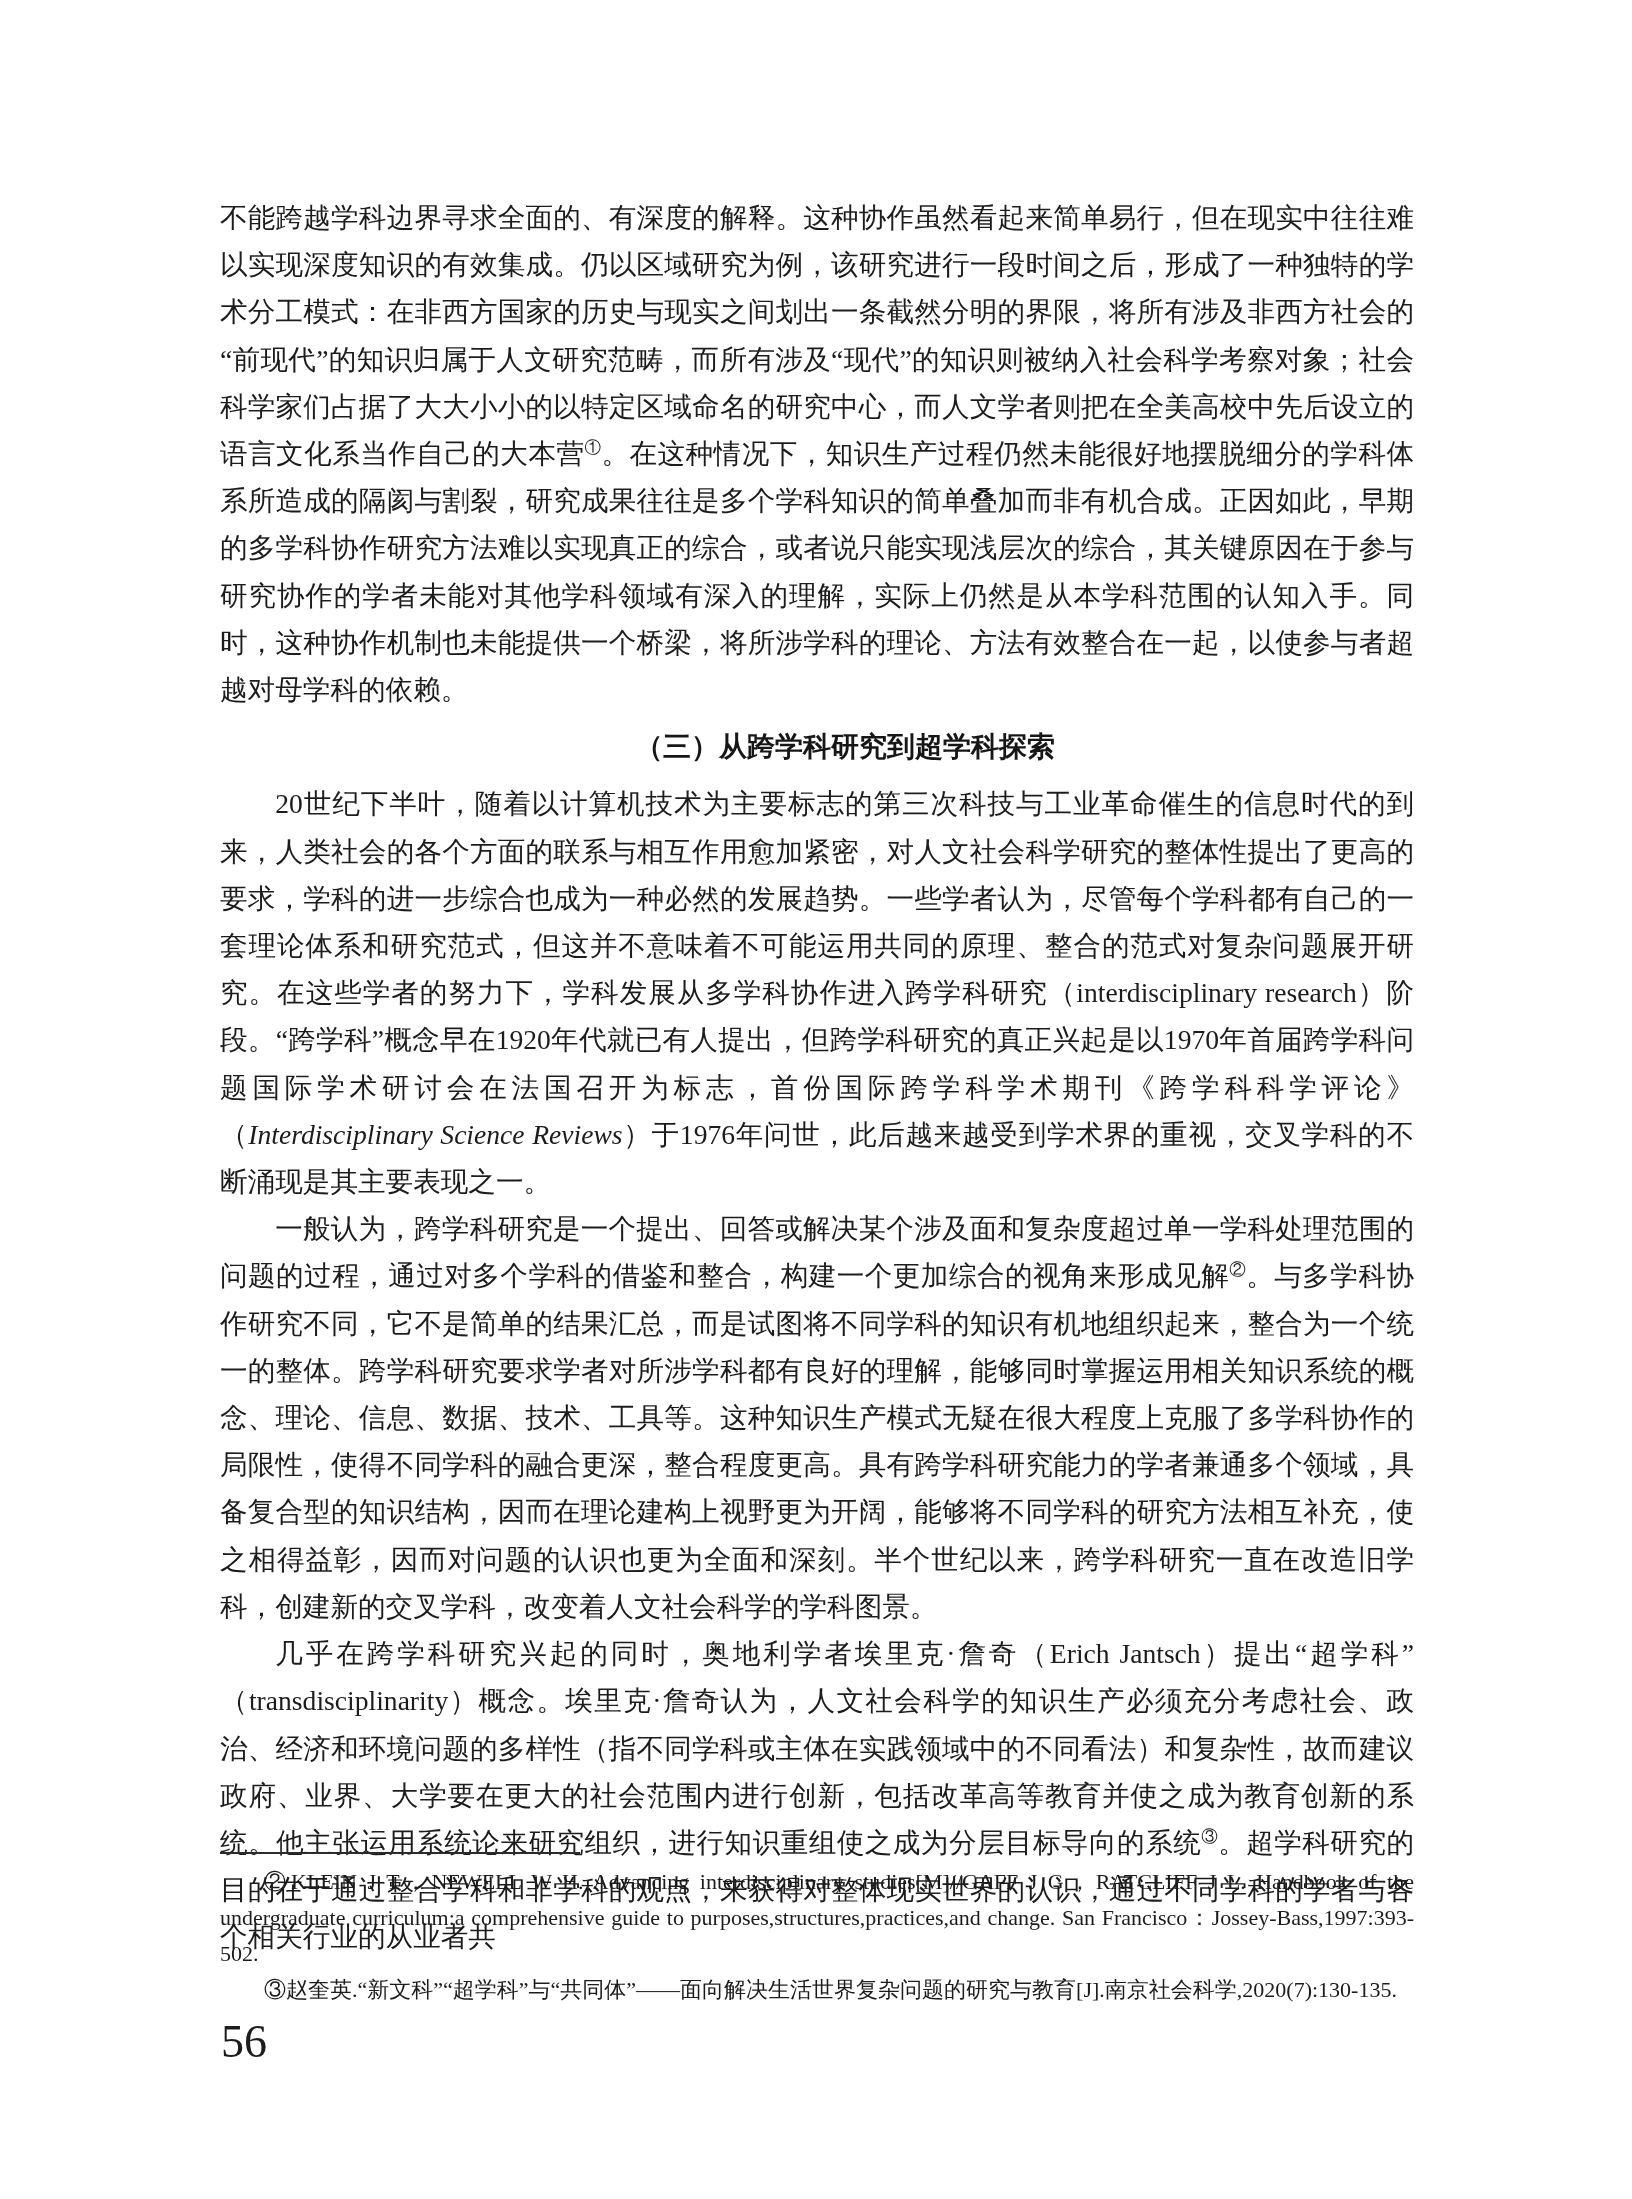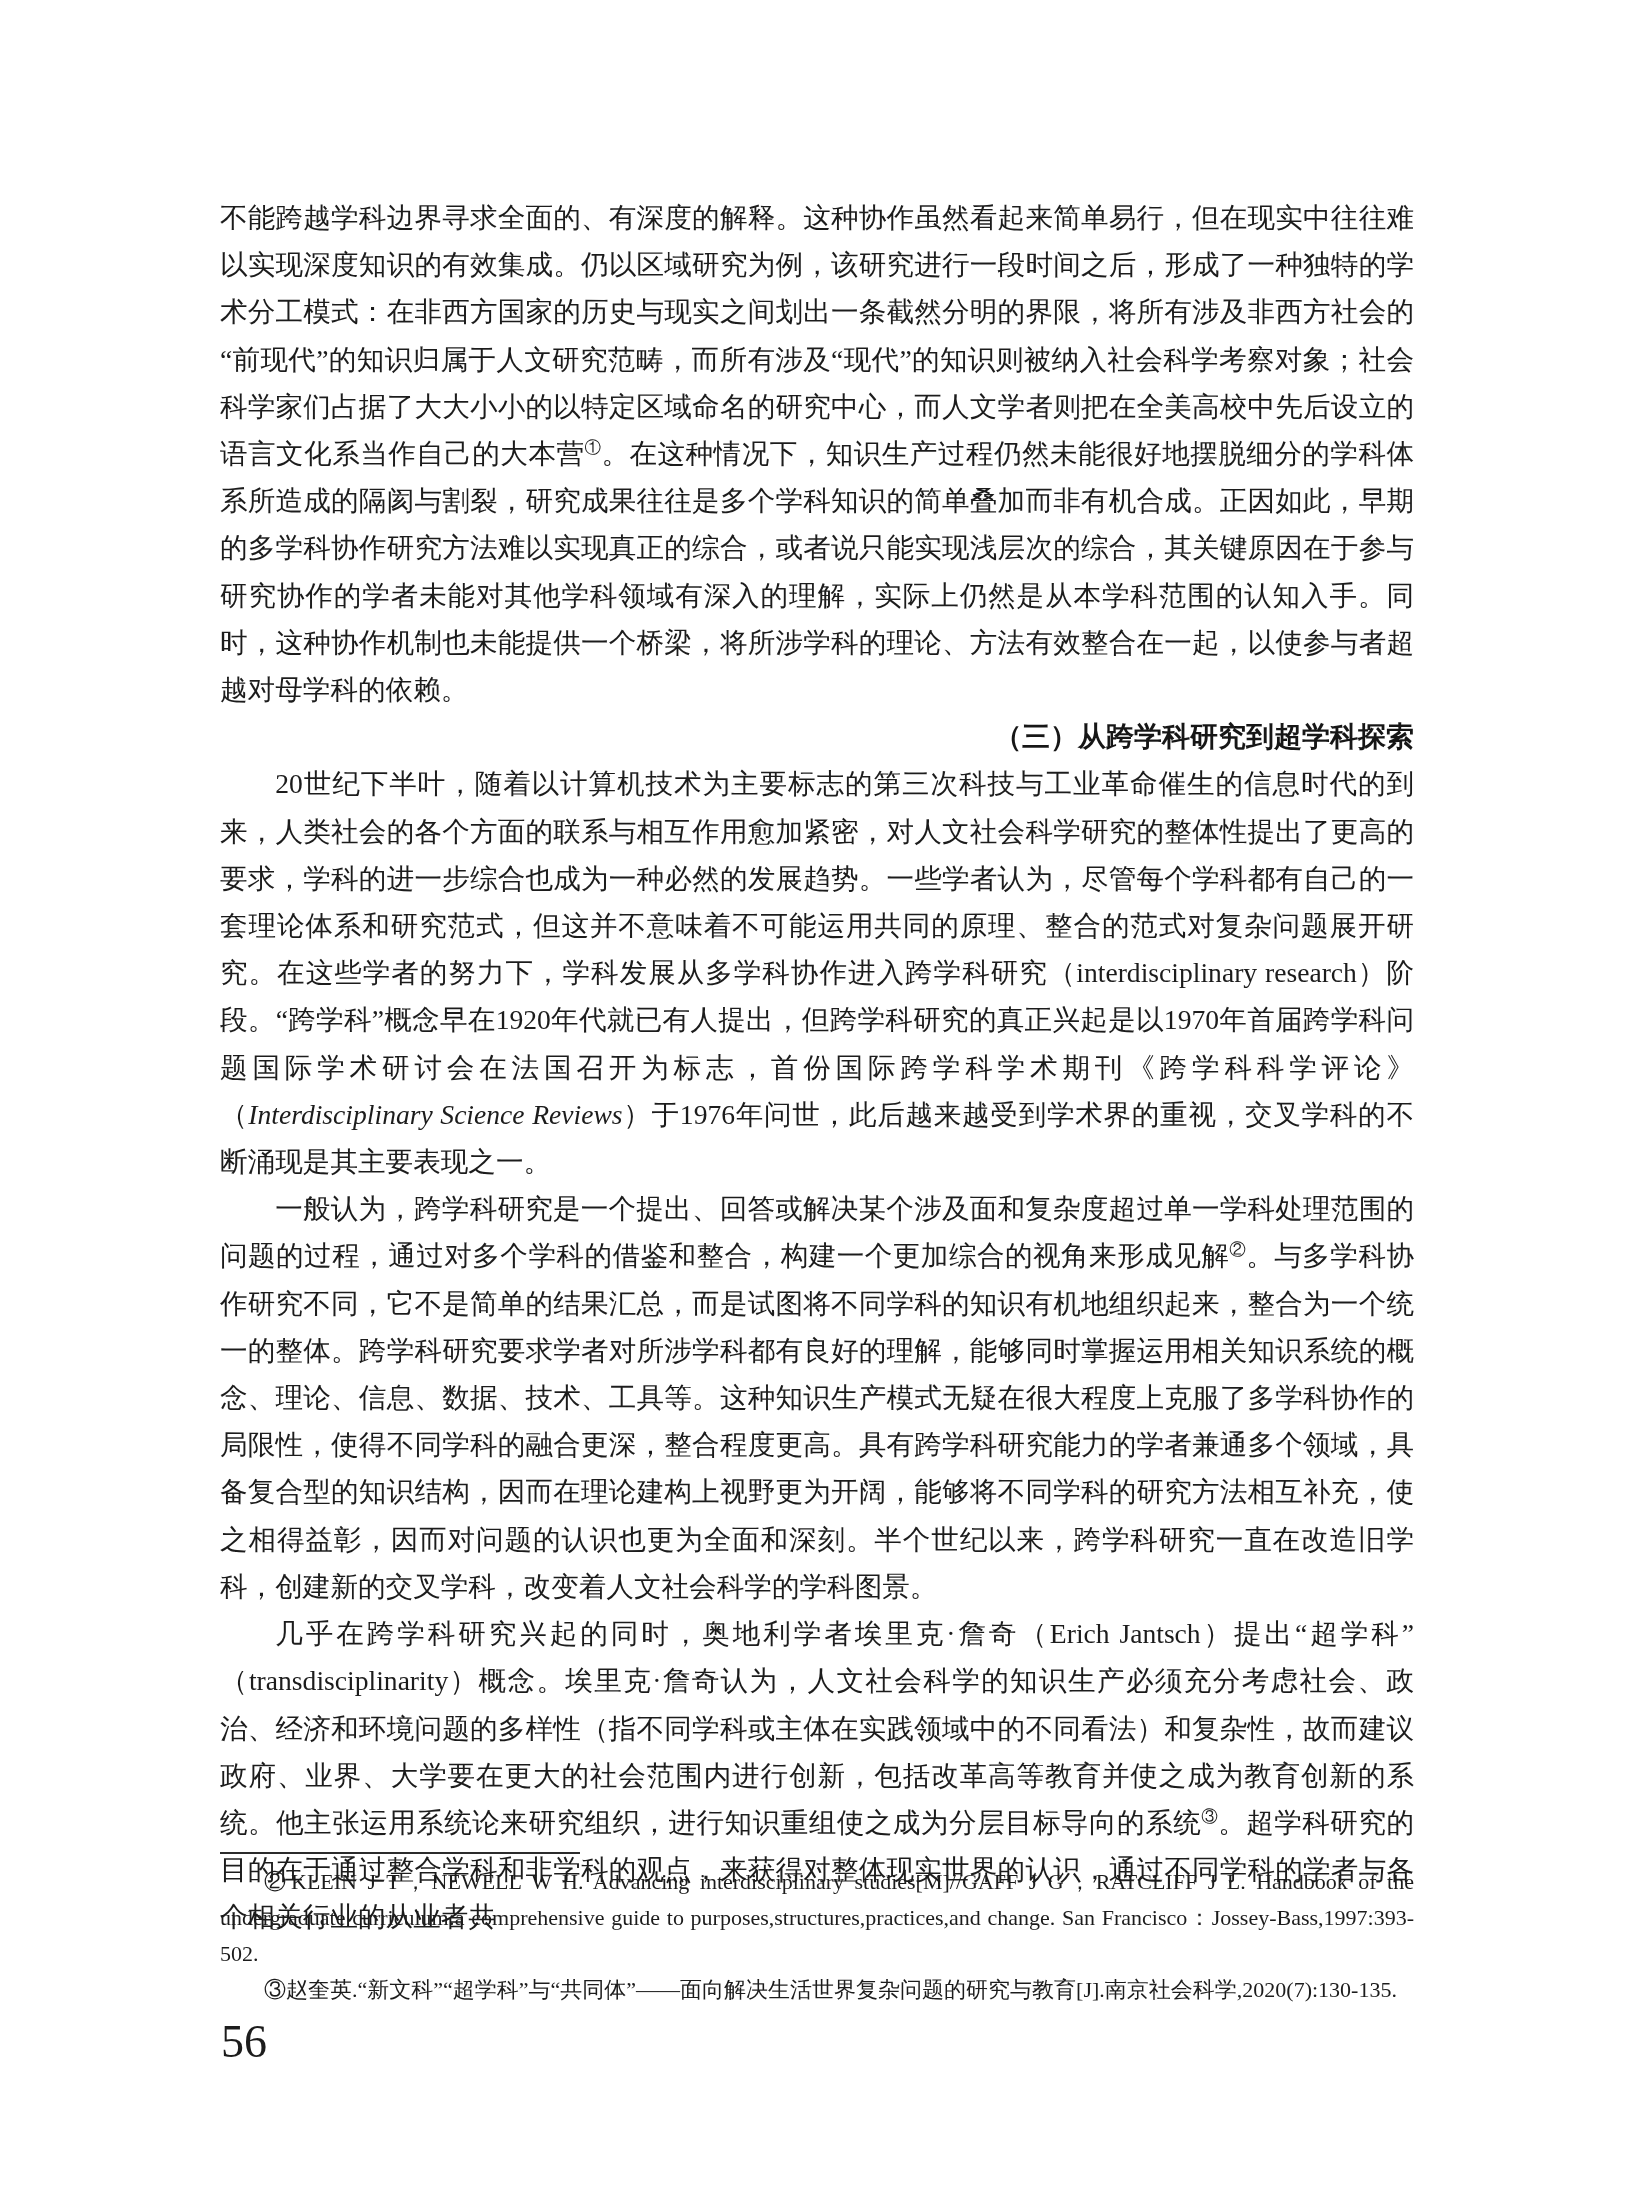--- a/index.html
+++ b/index.html
@@ -27,27 +27,27 @@
     color: #1c1c1c;
   }
   .content p {
     margin: 0;
     text-indent: 2em;
   }
   .content p.continuation {
     text-indent: 0;
   }
   .section-heading {
-    margin: 0;
+    margin: 10px;
     font-family: "Liberation Sans", "DejaVu Sans", sans-serif;
     font-weight: 700;
     font-size: 28px;
     line-height: 47.2px;
     text-indent: 2em;
-    text-align: right;
+    text-align: center;
     color: #161616;
   }
   sup.fnref {
     font-size: 0.6em;
     line-height: 0;
     vertical-align: super;
   }
   .content i {
     font-family: "Liberation Serif", "DejaVu Serif", serif;
     font-style: italic;

